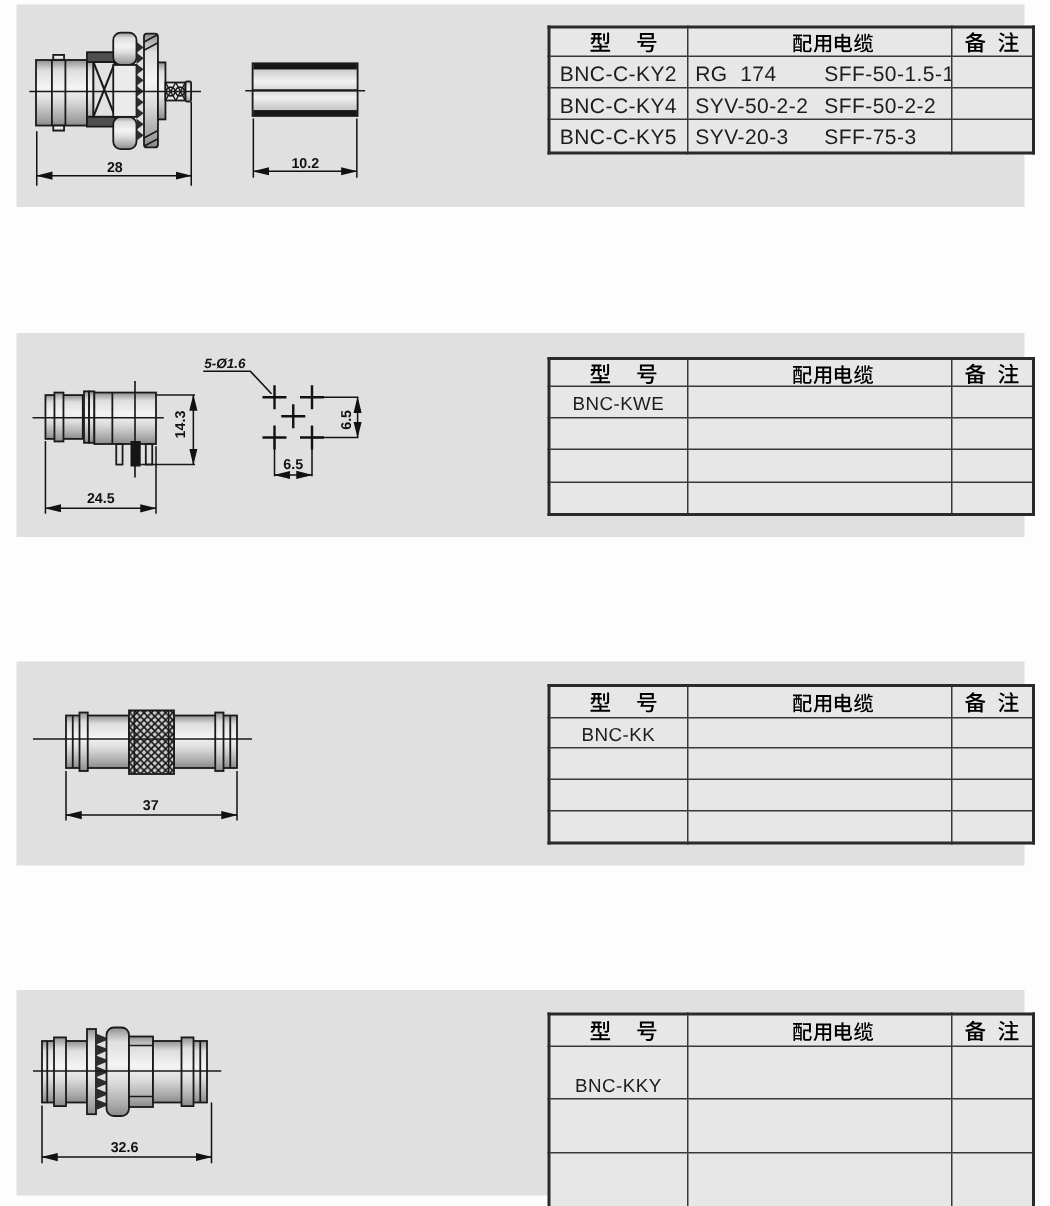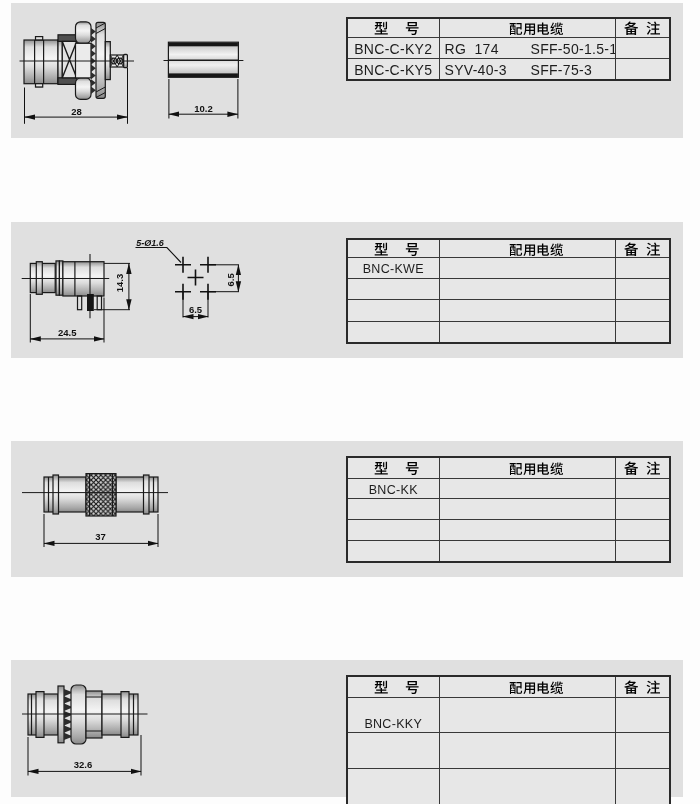--- a/index.html
+++ b/index.html
@@ -1,16 +1,16 @@
 <!DOCTYPE html>
 <html><head><meta charset="utf-8"><style>
 html,body{margin:0;padding:0;width:700px;height:804px;background:#fdfdfd;overflow:hidden}
 body{font-family:"Liberation Sans",sans-serif;position:relative}
 .sec{position:absolute;left:11px;width:672px;background:#e0e0e0}
-table{border-collapse:collapse;position:absolute;left:346px;width:323px;table-layout:fixed;background:#e7e7e7}
+table{border-collapse:collapse;position:absolute;left:365px;width:323px;table-layout:fixed;background:#e7e7e7}
 td{border:1px solid #383838;padding:0;font-size:14px;color:#1d1d1d;text-align:center;vertical-align:middle;overflow:hidden;letter-spacing:0.3px;white-space:nowrap}
 table{border:2px solid #2a2a2a}
 .t1 .hd td{height:17.5px}
 .t1 .dr td{height:18.4px;padding-top:2px}
 .t2 .hd td{height:17px}
 .t2 .dr td{height:18.2px;padding-top:2px;font-size:12.5px}
 .t3 .hd td{height:19.5px}
 .t3 .dr td{height:16.9px;padding-top:3px;font-size:12.5px}
 .t4 .hd td{height:19.5px}
 .t4 .dr td{height:16.9px;padding-top:18px;font-size:12.5px}
@@ -217,22 +217,27 @@
           </svg><span style="display:inline-block;width:8px"></span><svg class="cv" viewBox="0 -880 1000 1000">
             <use href="#gzhu"></use>
           </svg></td>
       </tr>
 <tr class="dr">
         <td>BNC-C-KY2</td>
         <td class="lv"><span class="s2">RG&nbsp; 174</span>SFF-50-1.5-1</td>
         <td></td>
       </tr>
 <tr class="dr">
+        <td>BNC-C-KY4</td>
+        <td class="lv"><span class="s2">SYV-50-2-2</span>SFF-50-2-2</td>
+        <td></td>
+      </tr>
+<tr class="dr">
         <td>BNC-C-KY5</td>
-        <td class="lv"><span class="s2">SYV-40-3</span>SFF-75-3</td>
+        <td class="lv"><span class="s2">SYV-20-3</span>SFF-75-3</td>
         <td></td>
       </tr>
 </tbody>
   </table>
 <table class="t2" style="top:238px">
 <colgroup>
       <col style="width:92px">
       <col style="width:176px">
       <col style="width:55px">
     </colgroup>

